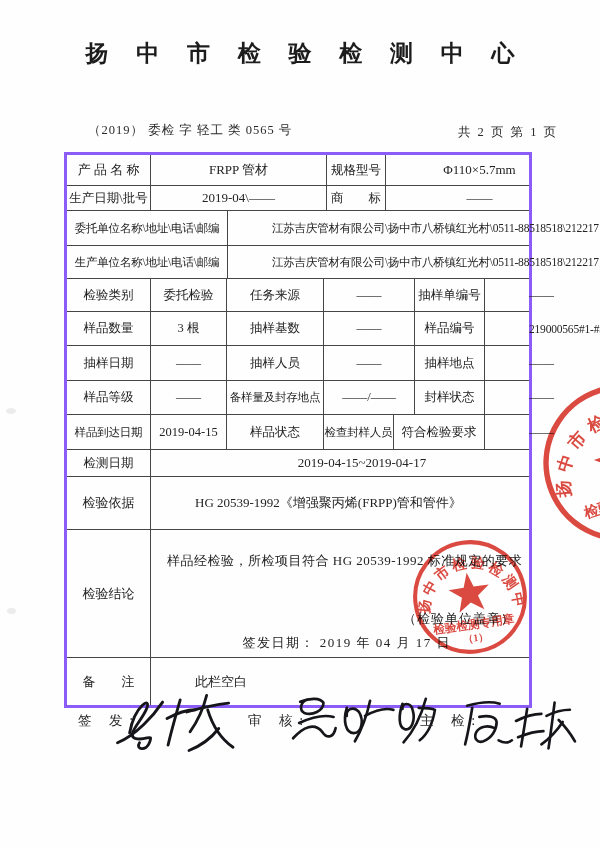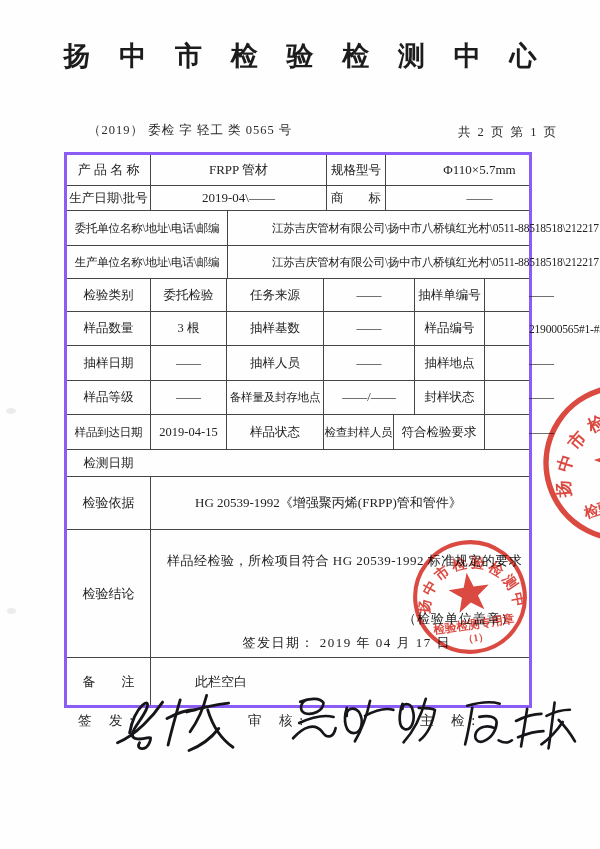--- a/index.html
+++ b/index.html
@@ -4,21 +4,21 @@
 <style>
   html,body{margin:0;padding:0;background:#e8e8e8;}
   .page{
     position:relative;width:600px;height:849px;margin:0 auto;
     background:#fefefe;overflow:hidden;
     font-family:"Liberation Serif","DejaVu Serif",serif;
     color:#232323;
   }
   .org-title{
     position:absolute;top:38px;left:0;width:100%;text-align:center;
-    font-size:27px;font-weight:bold;letter-spacing:11px;text-indent:11px;color:#1c1c1c;
+    font-size:23px;font-weight:bold;letter-spacing:11px;text-indent:11px;color:#1c1c1c;
   }
   .report-title{
     position:absolute;top:82px;left:0;width:100%;text-align:center;
     font-size:26px;font-weight:bold;letter-spacing:15px;text-indent:15px;color:#1c1c1c;
   }
   .doc-line{position:absolute;top:122px;left:0;width:100%;font-size:12.5px;color:#2a2a2a;}
   .doc-number{position:absolute;left:88px;top:0;letter-spacing:1px;}
   .page-info{position:absolute;right:42px;top:2px;letter-spacing:2px;}
 
   .tbl{
@@ -136,20 +136,21 @@
       <div class="td w83 f115">样品到达日期</div>
       <div class="td w76">2019-04-15</div>
       <div class="td w97">样品状态</div>
       <div class="td w70 f115">检查封样人员</div>
       <div class="td w91">符合检验要求</div>
       <div class="td grow">——</div>
     </div>
 
     <div class="tr" style="height:26px">
       <div class="td w83">检测日期</div>
+      <div class="td grow f13">2019-04-15~2019-04-17</div>
     </div>
 
     <div class="tr" style="height:52px">
       <div class="td w83 f13">检验依据</div>
       <div class="td grow f13 left-pad">HG 20539-1992《增强聚丙烯(FRPP)管和管件》</div>
     </div>
 
     <div class="tr" style="height:127px">
       <div class="td w83 f13">检验结论</div>
       <div class="td grow conclusion-cell">

